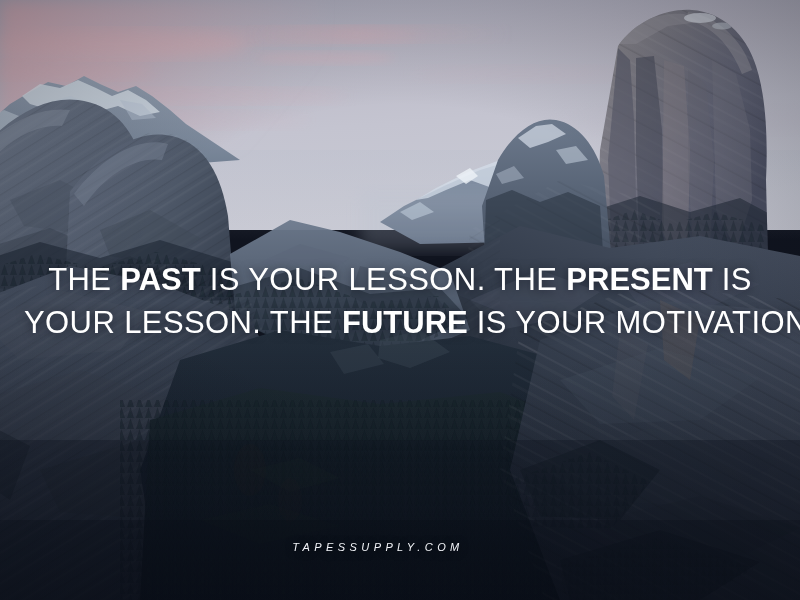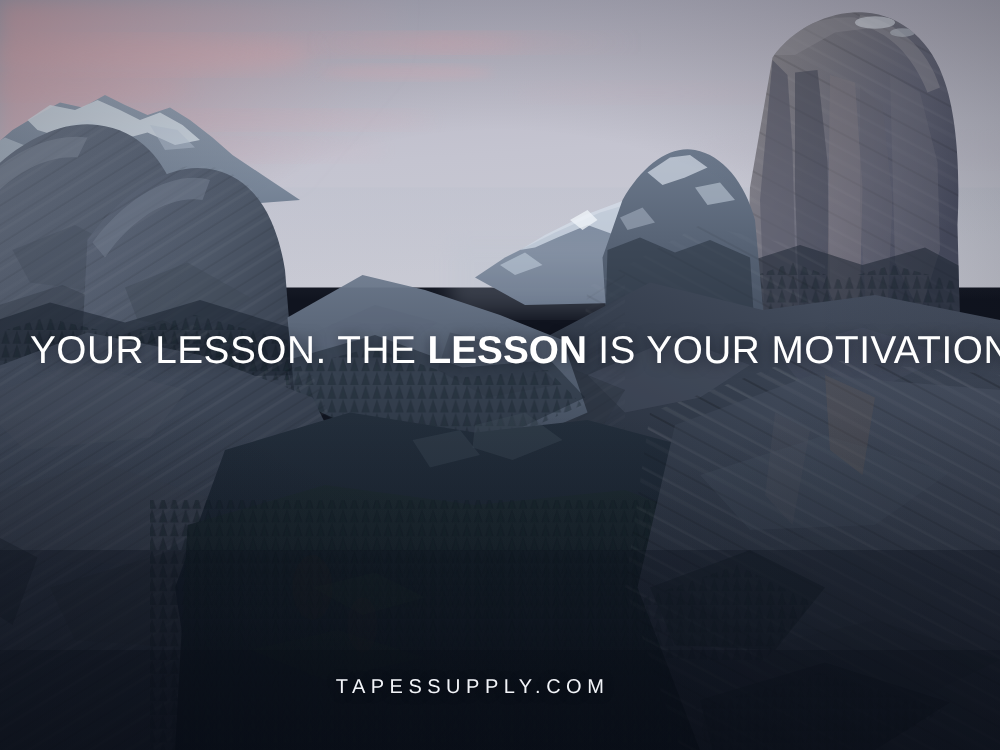--- a/index.html
+++ b/index.html
@@ -60,24 +60,25 @@
     letter-spacing: 0px;
   }
   .site-url {
     position: absolute;
     left: 0;
     top: 541px;
     width: 756px;
     text-align: center;
     color: #f2f4f8;
     font-family: "Liberation Sans", sans-serif;
-    font-size: 16px;
+    font-size: 11px;
     font-weight: 300;
     letter-spacing: 4.4px;
     text-shadow: 0 1px 8px rgba(5,8,16,0.6);
+    font-style: italic;
   }
 </style>
 </head>
 <body>
 
 <div class="poster">
 
   <svg class="scene" viewBox="0 0 800 600" preserveAspectRatio="xMidYMid slice" aria-hidden="true">
     <defs>
       <linearGradient id="skyGrad" x1="0" y1="0" x2="0.25" y2="1">
@@ -371,19 +372,22 @@
     </g>
 
     <rect x="0" y="440" width="800" height="160" fill="#0c1320" opacity="0.32"></rect>
     <rect x="0" y="520" width="800" height="80" fill="#090f1a" opacity="0.30"></rect>
   </svg>
 
   <div class="overlay-vignette"></div>
 
   <div class="quote-block">
     <div class="quote-line">
-      <span class="thin">YOUR LESSON. THE </span><span class="strong">LESSON</span><span class="thin"> IS YOUR MOTIVATION.</span>
+      <span class="thin">THE </span><span class="strong">PAST</span><span class="thin"> IS YOUR LESSON. THE </span><span class="strong">PRESENT</span><span class="thin"> IS</span>
+    </div>
+    <div class="quote-line">
+      <span class="thin">YOUR LESSON. THE </span><span class="strong">FUTURE</span><span class="thin"> IS YOUR MOTIVATION.</span>
     </div>
   </div>
 
   <div class="site-url">TAPESSUPPLY.COM</div>
 
 </div>
 
 </body></html>

